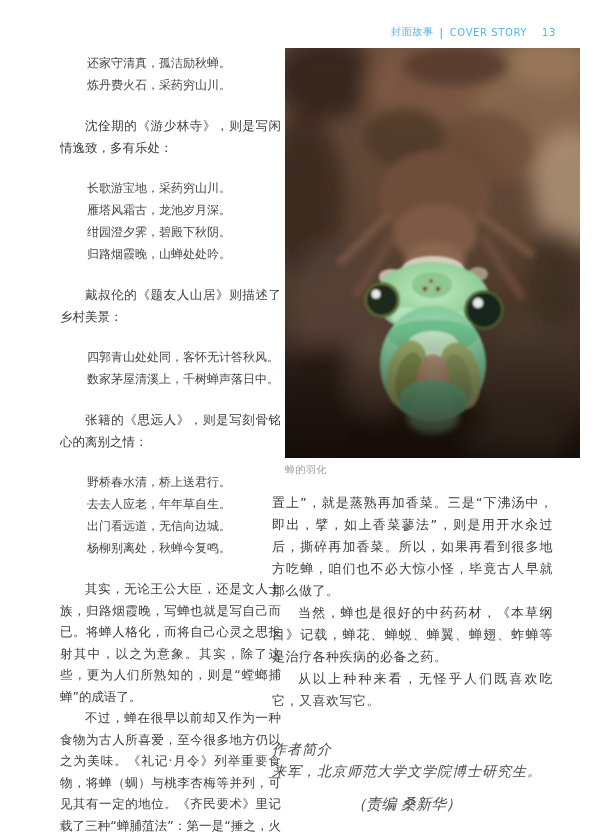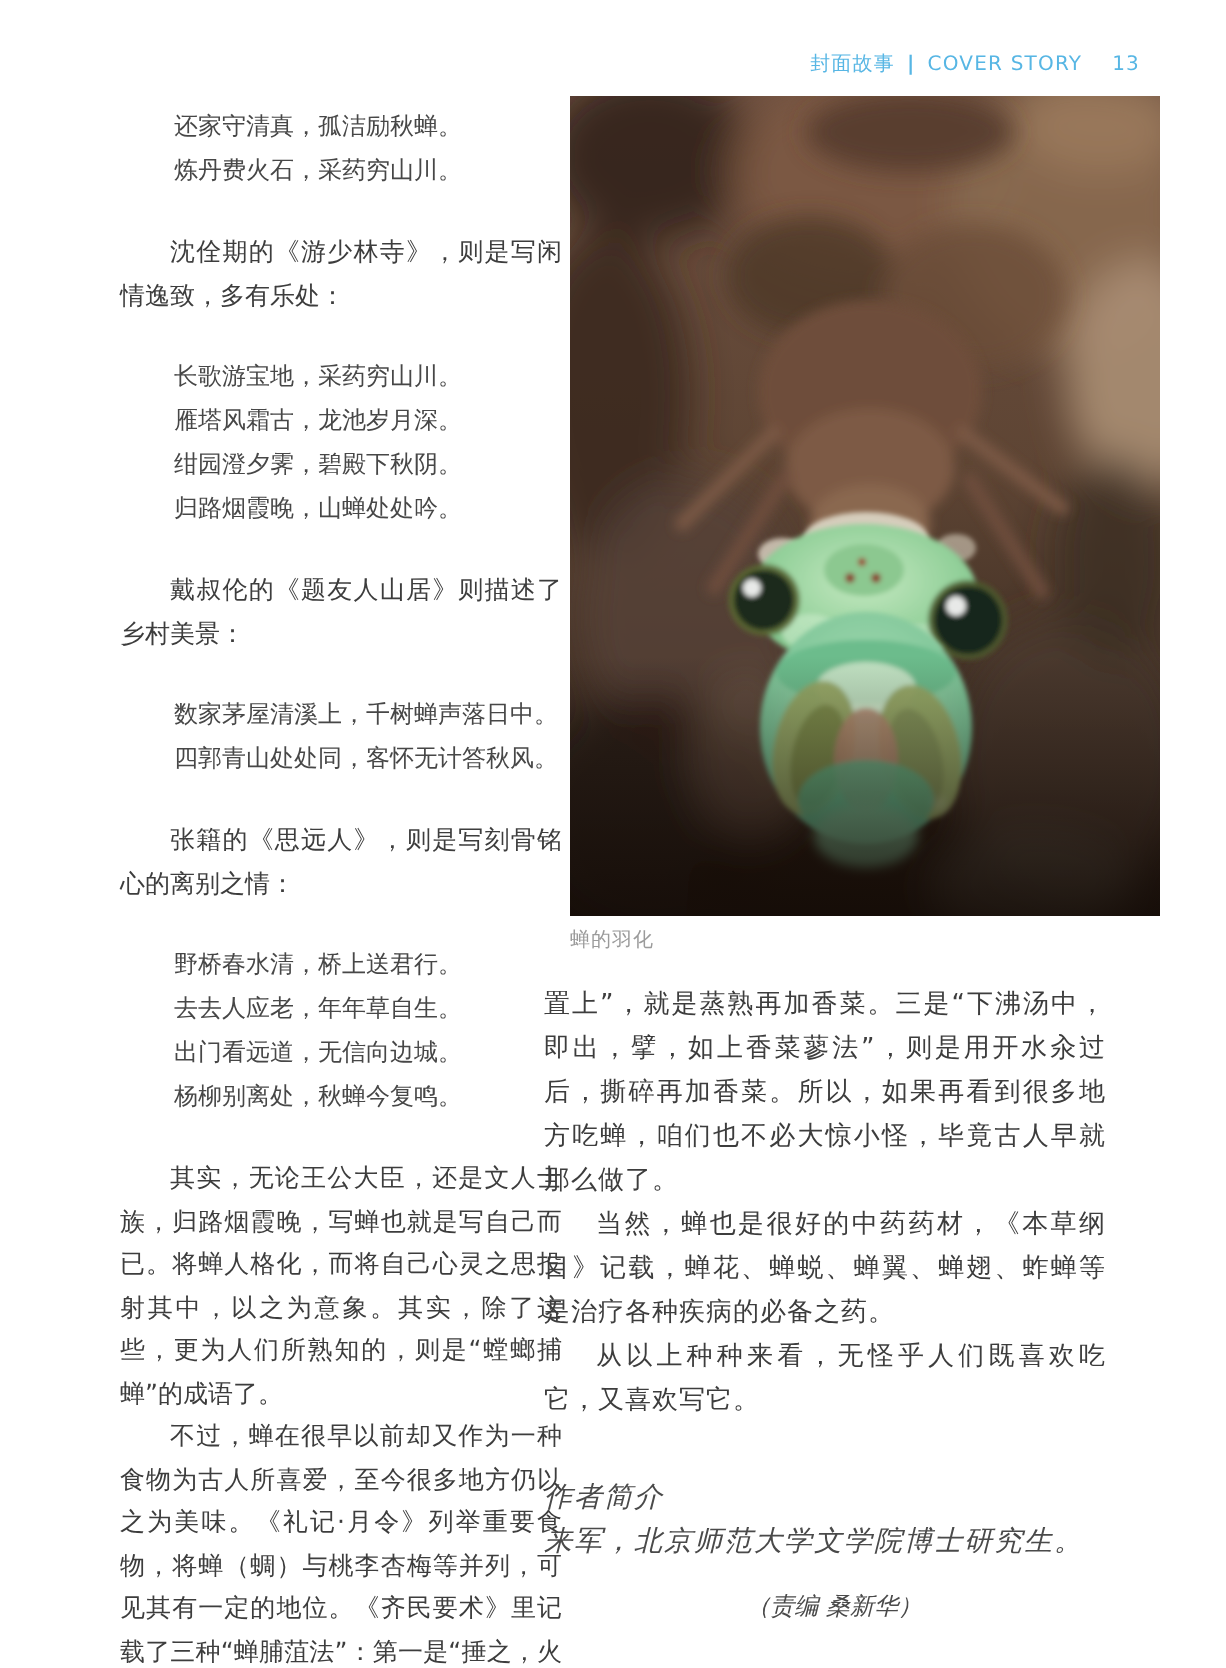--- a/index.html
+++ b/index.html
@@ -2,21 +2,21 @@
 <html><head>
 <meta charset="utf-8">
 <style>
   html,body{margin:0;padding:0;background:#e9e9e9;}
   .page{
     position:relative;width:613px;height:834px;margin:0 auto;background:#ffffff;
     overflow:hidden;font-family:"DejaVu Sans",sans-serif;color:#3d3d3d;
   }
   
   .header{
-    position:absolute;top:25px;right:43px;display:flex;align-items:center;
+    position:absolute;top:25px;right:57px;display:flex;align-items:center;
     font-size:10px;letter-spacing:.6px;color:#57b6e4;white-space:nowrap;padding-left:20px;
   }
   .header .sep{margin:0 6px;font-weight:bold;}
   .header .pageno{margin-left:15px;}
   
   .left-col{position:absolute;left:60px;top:49px;width:221px;}
   .prose{
     margin:0;font-size:12.5px;line-height:21.5px;text-align:justify;
     text-indent:2em;color:#3d3d3d;
   }
@@ -36,21 +36,21 @@
     margin:0;font-size:13px;line-height:22px;text-align:justify;
     letter-spacing:.5px;color:#3d3d3d;
   }
   .rc-p.indent{text-indent:2em;}
   .author{margin-top:26px;font-family:"DejaVu Serif",serif;font-style:italic;
     font-size:14px;line-height:22px;color:#4a4a4a;letter-spacing:1px;}
   .author .heading{margin:0;}
   .author .bio{margin:0;}
   .editor{
     margin-top:13px;text-align:right;padding-right:92px;
-    font-family:"DejaVu Serif",serif;font-style:italic;font-size:12px;color:#4a4a4a;
+    font-family:"DejaVu Serif",serif;font-style:italic;font-size:15px;color:#4a4a4a;
   }
 </style>
 </head>
 <body>
 
 <div class="page">
 
   <div class="header">
     <span>封面故事</span>
     <span class="sep">|</span>
@@ -65,22 +65,22 @@
     </div>
     <p class="prose">沈佺期的《游少林寺》，则是写闲情逸致，多有乐处：</p>
     <div class="poem">
       <div>长歌游宝地，采药穷山川。</div>
       <div>雁塔风霜古，龙池岁月深。</div>
       <div>绀园澄夕霁，碧殿下秋阴。</div>
       <div>归路烟霞晚，山蝉处处吟。</div>
     </div>
     <p class="prose">戴叔伦的《题友人山居》则描述了乡村美景：</p>
     <div class="poem">
+      <div>四郭青山处处同，客怀无计答秋风。</div>
       <div>数家茅屋清溪上，千树蝉声落日中。</div>
-      <div>四郭青山处处同，客怀无计答秋风。</div>
     </div>
     <p class="prose">张籍的《思远人》，则是写刻骨铭心的离别之情：</p>
     <div class="poem">
       <div>野桥春水清，桥上送君行。</div>
       <div>去去人应老，年年草自生。</div>
       <div>出门看远道，无信向边城。</div>
       <div>杨柳别离处，秋蝉今复鸣。</div>
     </div>
     <p class="prose">其实，无论王公大臣，还是文人士族，归路烟霞晚，写蝉也就是写自己而已。将蝉人格化，而将自己心灵之思投射其中，以之为意象。其实，除了这些，更为人们所熟知的，则是“螳螂捕蝉”的成语了。</p>
     <p class="prose">不过，蝉在很早以前却又作为一种食物为古人所喜爱，至今很多地方仍以之为美味。《礼记·月令》列举重要食物，将蝉（蜩）与桃李杏梅等并列，可见其有一定的地位。《齐民要术》里记载了三种“蝉脯菹法”：第一是“捶之，火炙令熟。细擘，下酢”，即做成干之后，锤过、烤熟、加醋。二是“蒸之，细切香菜</p>

